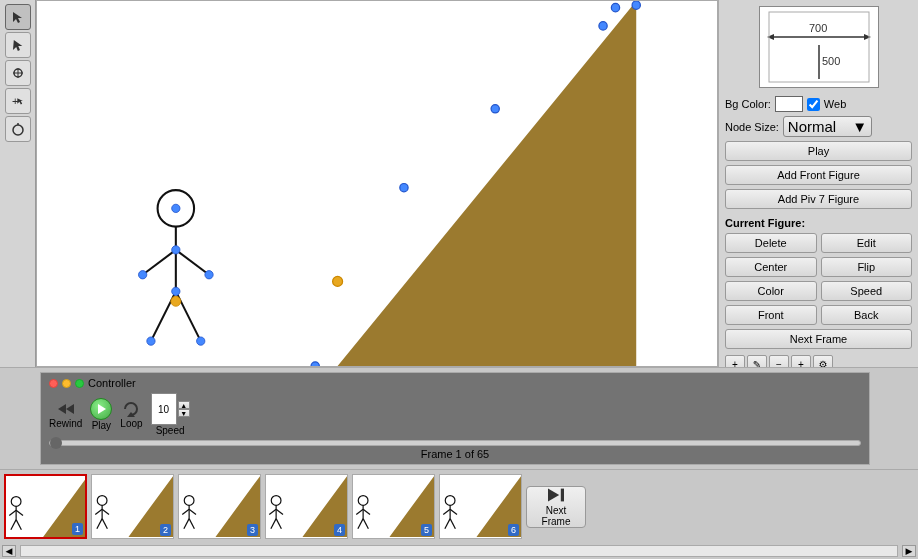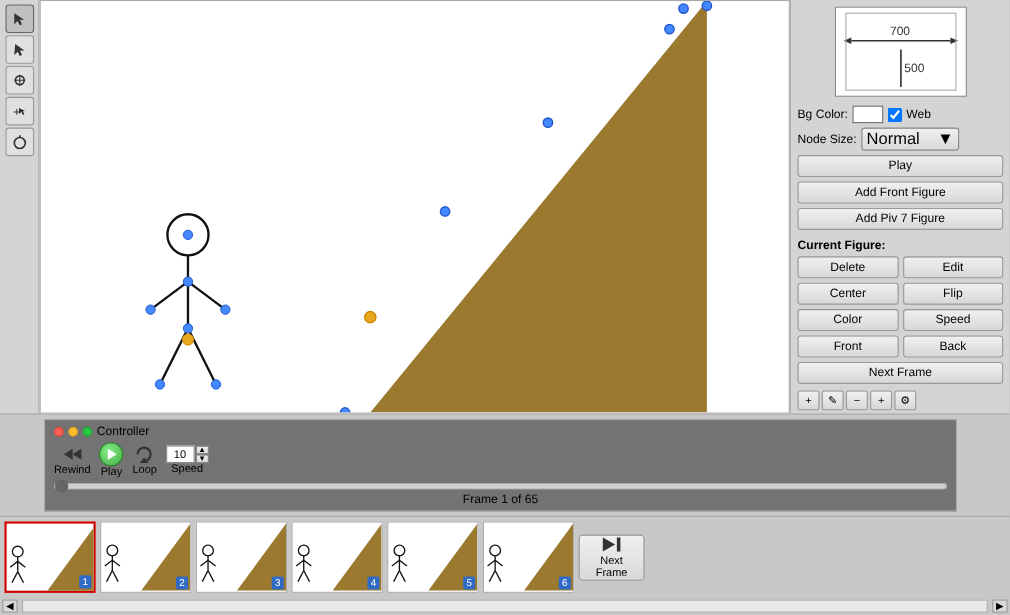--- a/index.html
+++ b/index.html
@@ -230,21 +230,21 @@
     }
 
     .speed-box {
       display: flex;
       align-items: center;
       gap: 1px;
     }
 
     .speed-input {
       width: 26px;
-      height: 16px;
+      height: 32px;
       border: 1px solid #888;
       font-size: 10px;
       text-align: center;
       background: white;
     }
 
     .speed-arrows {
       display: flex;
       flex-direction: column;
     }

